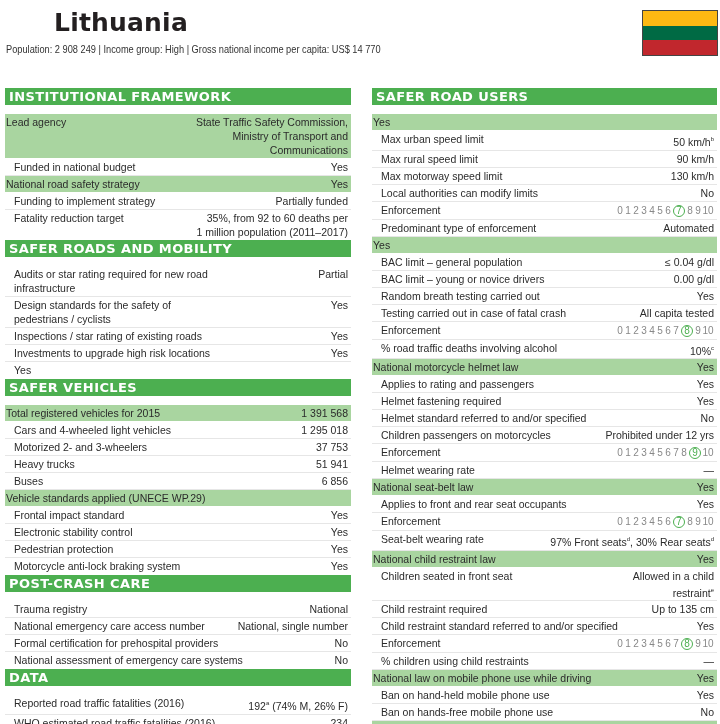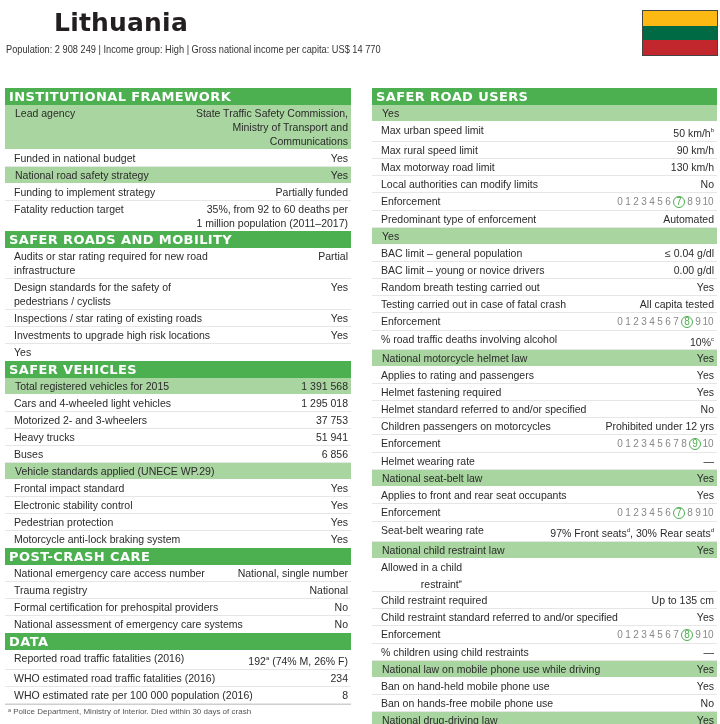--- a/index.html
+++ b/index.html
@@ -26,30 +26,30 @@
   .flag div { flex: 1; }
   .col {
     position: absolute; top: 88px;
   }
   .col.left { left: 5px; width: 346px; }
   .col.right { left: 372px; width: 345px; }
   .sec {
     background: var(--sec, #4caf50); color: #fff; font-weight: bold;
     font-size: 13px; height: 17px; line-height: 17px; padding-left: 4px;
     letter-spacing: 0.4px; font-family: "DejaVu Sans", sans-serif;
-    margin-bottom: 0;
+    margin-bottom: 9px;
   }
   .row {
     display: flex; justify-content: space-between; align-items: flex-start;
     font-size: 10.5px; line-height: 14px; padding: 1px 3px 1px 9px;
     border-bottom: 1px solid #e6e6e6; min-height: 17px;
     color: #2b2b2b;
   }
   .row.sub {
-    background: #a9d5a0; padding-left: 10px; border-bottom: 1px solid #fff;
+    background: #a9d5a0; padding-left: 1px; border-bottom: 1px solid #fff;
   }
   .row .lbl { flex: 1 1 auto; padding-right: 6px; }
   .row .val { text-align: right; flex: 0 0 auto; white-space: pre-line; }
   .row.tall .val { max-width: 170px; }
   .row.wrap .lbl { max-width: 200px; }
   .enf span { display: inline-block; width: 8px; text-align: center; color: #888; font-size: 10px; }
   .enf span.last { width: 12px; }
   .enf span.sel {
     border: 1px solid #4caf50; border-radius: 50%; width: 12px; height: 12px;
     line-height: 10px; color: #4caf50; margin: 0 1px;
@@ -153,28 +153,28 @@
     <span class="lbl">Pedestrian protection</span>
     <span class="val">Yes</span>
   </div>
   <div class="row" style="border-bottom:none">
     <span class="lbl">Motorcycle anti-lock braking system</span>
     <span class="val">Yes</span>
   </div>
 
   <div class="sec">POST-CRASH CARE</div>
   <div class="row">
+    <span class="lbl">Trauma registry</span>
+    <span class="val">National</span>
+  </div>
+  <div class="row">
     <span class="lbl">National emergency care access number</span>
     <span class="val">National, single number</span>
   </div>
   <div class="row">
-    <span class="lbl">Trauma registry</span>
-    <span class="val">National</span>
-  </div>
-  <div class="row">
     <span class="lbl">Formal certification for prehospital providers</span>
     <span class="val">No</span>
   </div>
   <div class="row" style="border-bottom:none">
     <span class="lbl">National assessment of emergency care systems</span>
     <span class="val">No</span>
   </div>
 
   <div class="sec">DATA</div>
   <div class="row">
@@ -200,21 +200,21 @@
   </div>
   <div class="row">
     <span class="lbl">Max urban speed limit</span>
     <span class="val"><span>50 km/h</span><sup>b</sup></span>
   </div>
   <div class="row">
     <span class="lbl">Max rural speed limit</span>
     <span class="val">90 km/h</span>
   </div>
   <div class="row">
-    <span class="lbl">Max motorway road limit</span>
+    <span class="lbl">Max motorway speed limit</span>
     <span class="val">130 km/h</span>
   </div>
   <div class="row">
     <span class="lbl">Local authorities can modify limits</span>
     <span class="val">No</span>
   </div>
   <div class="row">
     <span class="lbl">Enforcement</span>
     <span class="val enf"><span>0</span><span>1</span><span>2</span><span>3</span><span>4</span><span>5</span><span>6</span><span class="sel">7</span><span>8</span><span>9</span><span class=" last">10</span></span>
   </div>
@@ -295,20 +295,21 @@
   <div class="row">
     <span class="lbl">Seat-belt wearing rate</span>
     <span class="val"><span>97% Front seats</span><sup>d</sup><span>, 30% Rear seats</span><sup>d</sup></span>
   </div>
 
   <div class="row sub">
     <span class="lbl">National child restraint law</span>
     <span class="val">Yes</span>
   </div>
   <div class="row tall">
+    <span class="lbl">Children seated in front seat</span>
     <span class="val"><span>Allowed in a child
 restraint</span><sup>e</sup></span>
   </div>
   <div class="row">
     <span class="lbl">Child restraint required</span>
     <span class="val">Up to 135 cm</span>
   </div>
   <div class="row">
     <span class="lbl">Child restraint standard referred to and/or specified</span>
     <span class="val">Yes</span>

